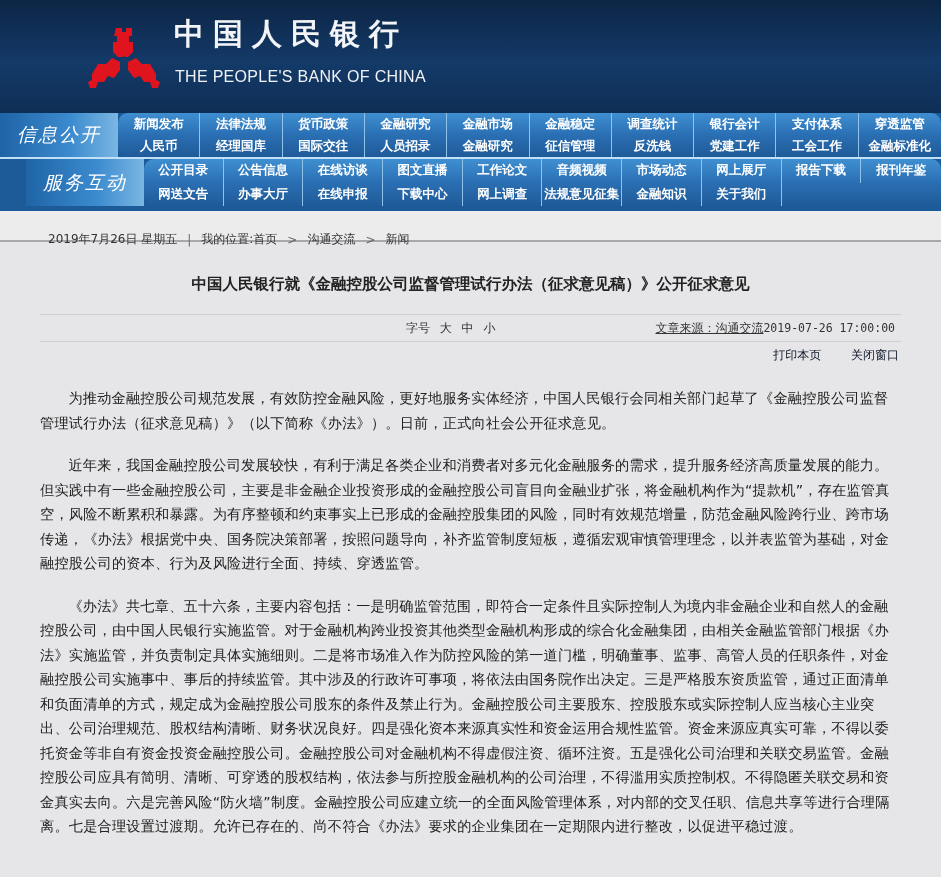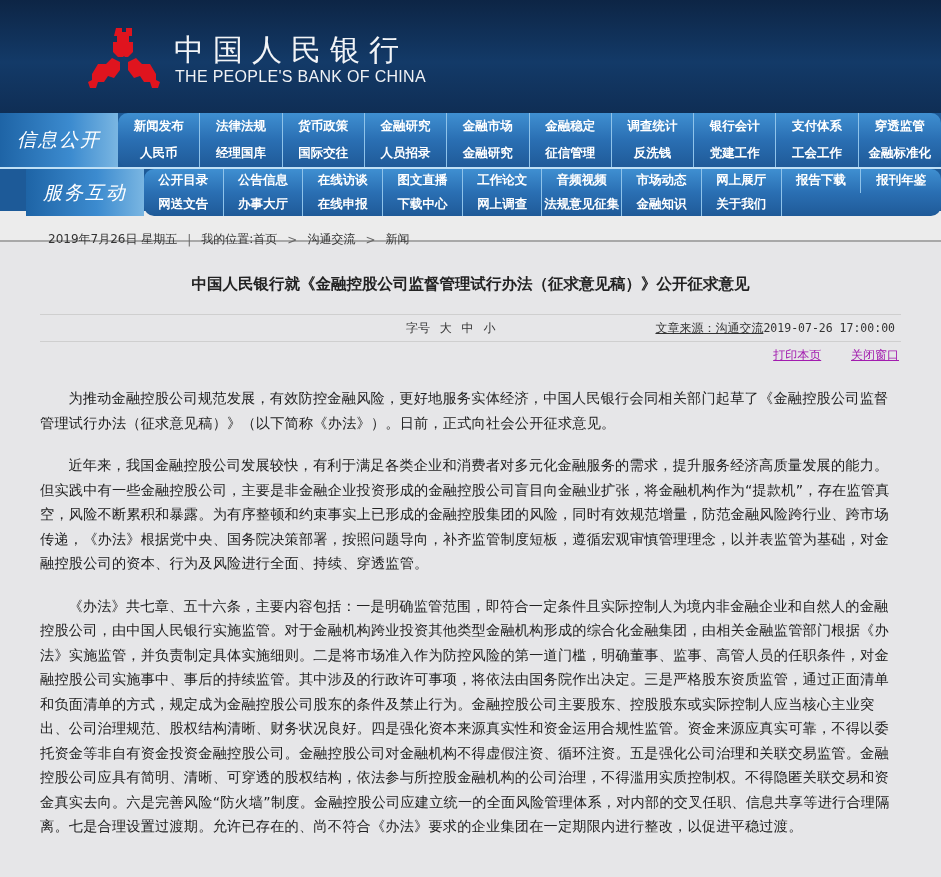--- a/index.html
+++ b/index.html
@@ -1,39 +1,39 @@
 <!DOCTYPE html>
 <html><head>
 <meta charset="utf-8">
 <style>
   html, body { margin:0; padding:0; }
   body { width:941px; height:877px; overflow:hidden; background:#e6e6e8; font-family:"DejaVu Sans", sans-serif; color:#222; }
   .header { position:relative; height:113px; background:linear-gradient(180deg,#0d2545 0%,#133a68 55%,#0f2e55 100%); }
   .logo-mark { position:absolute; left:88px; top:26px; width:72px; height:66px; }
-  .logo-cn { position:absolute; left:174px; top:30px; color:#f2f4f7; font-family:"DejaVu Serif", serif; font-size:30px; letter-spacing:9px; font-weight:normal; }
+  .logo-cn { position:absolute; left:174px; top:14px; color:#f2f4f7; font-family:"DejaVu Serif", serif; font-size:30px; letter-spacing:9px; font-weight:bold; }
   .logo-en { position:absolute; left:175px; top:68px; color:#f0f2f5; font-family:"Liberation Sans", sans-serif; font-size:16px; letter-spacing:0.3px; }
   .nav { position:relative; height:98px; background:#1d5a98; }
-  .nav-group { position:relative; height:54px; display:flex; }
+  .nav-group { position:relative; height:44px; display:flex; }
   .nav-group + .nav-group { border-top:2px solid #bfe0f6; height:47px;padding-left:26px; }
   .nav-label { width:118px; flex:none; display:flex; align-items:center; justify-content:center; color:#fff; font-family:"DejaVu Serif", serif; font-style:italic; font-size:19px; background:linear-gradient(90deg,#1e64a6 0%,#3c8bcf 60%,#7ab6e2 100%); letter-spacing:2px; }
   .nav-grid { flex:1; display:grid; grid-template-columns:repeat(10, 1fr); grid-template-rows:1fr 1fr; background:linear-gradient(180deg,#3f8fd1 0%,#2a6fb3 50%,#1f5a98 100%);border-radius:10px; }
   .nav-item { display:flex; align-items:center; justify-content:center; color:#fff; font-size:12.5px; font-weight:bold; border-right:1px solid #8fc3ea; white-space:nowrap; cursor:pointer; }
   .nav-item.empty { cursor:default; }
   .nav-item:nth-child(10n) { border-right:none; }
   .crumb { height:29px; background:#ececec; border-bottom:2px solid #a8a8a8; display:flex; align-items:center; padding-left:48px; font-size:12px; color:#333; }
   .crumb span { margin-right:10px;margin-top:28px; }
   .crumb .sep { color:#666; }
   .content { padding:0 40px; }
   .title { text-align:center; font-size:15.5px; font-weight:bold; color:#222; margin-top:27px; height:30px; line-height:30px; }
   .meta { margin-top:15px; border-top:1px solid #cfcfcf; border-bottom:1px solid #cfcfcf; height:26px; display:flex; align-items:center; justify-content:flex-end; font-size:12px; color:#333; padding:0 6px; }
   .meta .size a { margin-left:6px; color:#333; text-decoration:none; }
   .meta .src { margin-left:160px;text-decoration:underline; }
   .meta .date { font-family:"DejaVu Sans Mono", monospace; font-size:11.5px; }
   .tools { text-align:right; font-size:12px; height:26px; line-height:26px; padding-right:2px; }
-  .tools a { color:#a21caf; text-decoration:underline; margin-left:26px; cursor:pointer; }
+  .tools a { color:#0f172a; margin-left:26px; cursor:pointer; }
   .body p { margin:0 0 18px 0; text-indent:2em; font-size:14.2px; line-height:24.5px; color:#222; letter-spacing:0.2px; }
   .body { margin-top:18px; padding-right:2px; }
 </style>
 </head>
 <body>
 
 <div class="header">
   <svg class="logo-mark" viewBox="0 0 72 66">
     <g fill="#e0141e">
       <path d="M28 2h6v4h4v-4h6v8h-3v6h4v10l-5 5h-10l-5-5v-10h4v-6h-3z"></path>

